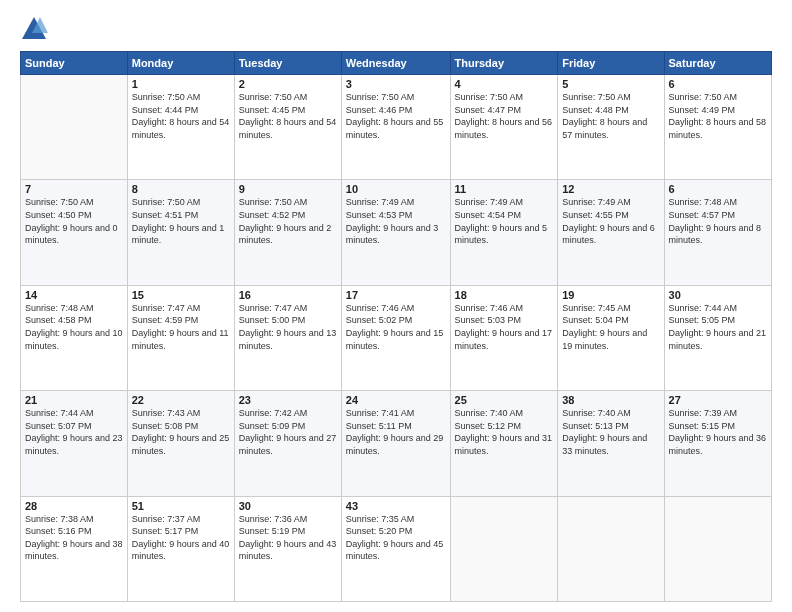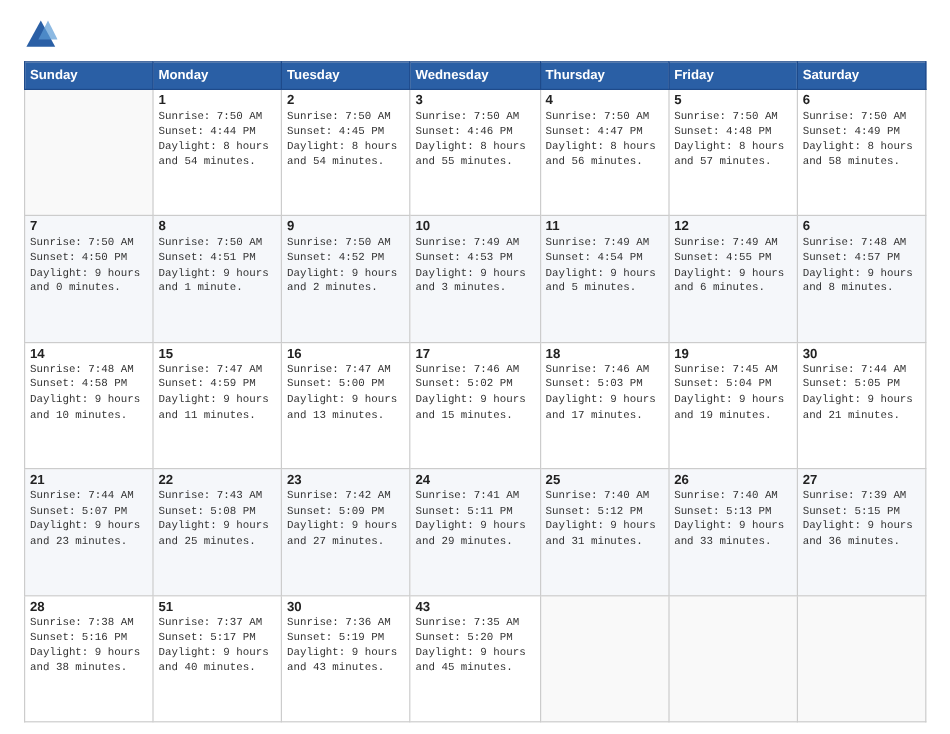--- a/index.html
+++ b/index.html
@@ -90,21 +90,20 @@
       font-weight: bold;
       font-size: 11px;
       color: #222;
       display: block;
       margin-bottom: 1px;
     }
     .day-detail {
       color: #333;
       font-size: 9px;
       line-height: 1.4;
-      font-family: Liberation Mono, monospace;
     }
     .empty-cell {
       background: #f9f9f9 !important;
     }
   </style>
 </head>
 <body>
 
 <div class="page">
   <div class="header">
@@ -289,21 +288,21 @@
           Sunrise: 7:41 AM<br>Sunset: 5:11 PM<br>Daylight: 9 hours and 29 minutes.
         </div>
       </td>
           <td>
         <span class="day-number">25</span>
         <div class="day-detail">
           Sunrise: 7:40 AM<br>Sunset: 5:12 PM<br>Daylight: 9 hours and 31 minutes.
         </div>
       </td>
           <td>
-        <span class="day-number">26</span>
+        <span class="day-number">38</span>
         <div class="day-detail">
           Sunrise: 7:40 AM<br>Sunset: 5:13 PM<br>Daylight: 9 hours and 33 minutes.
         </div>
       </td>
           <td>
         <span class="day-number">27</span>
         <div class="day-detail">
           Sunrise: 7:39 AM<br>Sunset: 5:15 PM<br>Daylight: 9 hours and 36 minutes.
         </div>
       </td>

